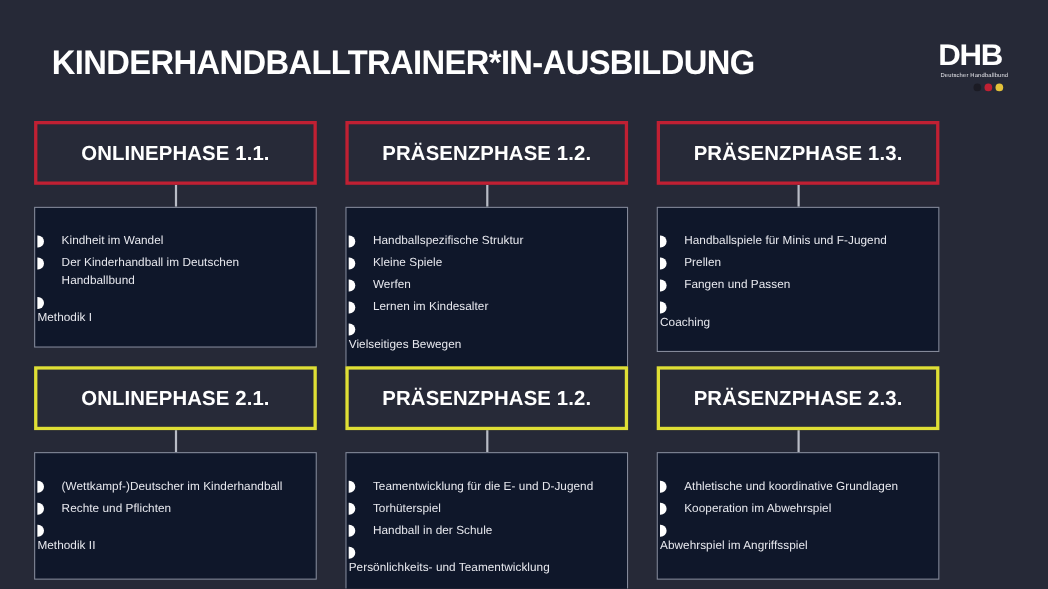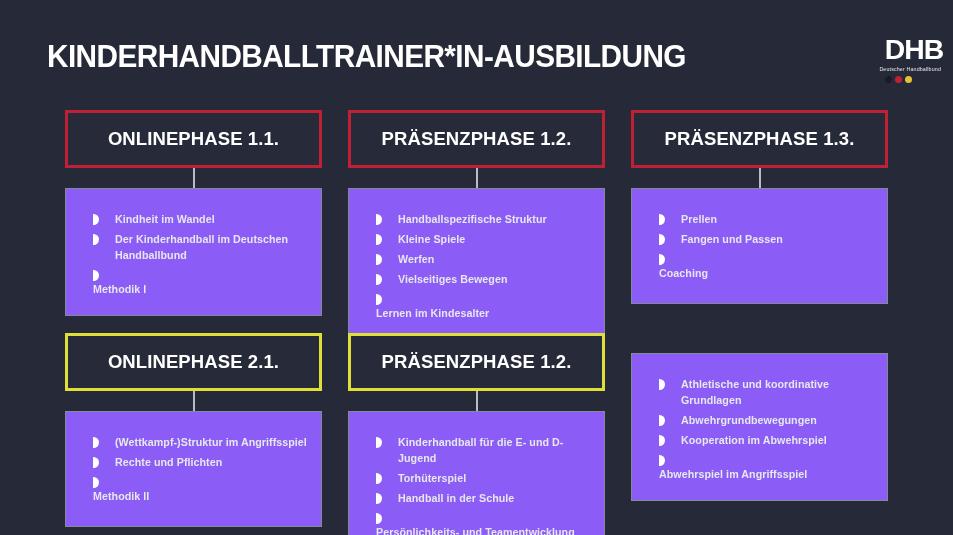--- a/index.html
+++ b/index.html
@@ -39,21 +39,21 @@
     white-space: nowrap;
   }
 
   
   .logo {
     position: absolute;
     right: 28px;
     top: 26px;
     width: 86px;
     height: 62px;
-    text-align: right;
+    text-align: left;
   }
   .logo-mark {
     font-size: 27px;
     font-weight: 700;
     letter-spacing: -1px;
     color: #ffffff;
     line-height: 29px;
     font-family: "Liberation Sans", sans-serif;
     transform: scaleX(1.05);
   }
@@ -85,21 +85,20 @@
     top: 92px;
     width: 953px;
     height: 443px;
   }
   .phase-row {
     position: absolute;
     left: 31px;
     width: 823px;
     display: flex;
     gap: 26px;
-    margin-left: 34px;
   }
   .phase-row.row-top { top: 18px; }
   .phase-row.row-bottom { top: 241px; }
 
   .phase-card {
     width: 279.6px;
     position: relative;
   }
 
   .card-header {
@@ -135,25 +134,24 @@
     margin-left: -1px;
     background: #b9bcc6;
     z-index: 1;
   }
 
   .card-body {
     margin-top: 20px;
     min-height: 116px;
     box-sizing: border-box;
     border: 1px solid #848999;
-    background: #8b5cf6;
-    padding: 22px 14px 18px 27px;
+    background: #0f172a;
+    padding: 22px 14px 18px 2px;
     position: relative;
     z-index: 2;
-    font-weight: bold;
   }
 
   .bullet-list {
     list-style: none;
     margin: 0;
     padding: 0;
   }
   .bullet-item {
     display: flex;
     align-items: flex-start;
@@ -233,36 +231,40 @@
             <li class="bullet-item">
               <span class="bullet-marker"></span>
               <span class="bullet-text">Kleine Spiele</span>
             </li>
             <li class="bullet-item">
               <span class="bullet-marker"></span>
               <span class="bullet-text">Werfen</span>
             </li>
             <li class="bullet-item">
               <span class="bullet-marker"></span>
+              <span class="bullet-text">Lernen im Kindesalter</span>
+            </li>
+            <li class="bullet-item">
+              <span class="bullet-marker"></span>
               <span class="bullet-text">Vielseitiges Bewegen</span>
             </li>
-            <li class="bullet-item">
-              <span class="bullet-marker"></span>
-              <span class="bullet-text">Lernen im Kindesalter</span>
-            </li>
           </ul>
         </div>
       </div>
       <div class="phase-card">
         <div class="card-header">
           <div class="card-header-label">PRÄSENZPHASE 1.3.</div>
         </div>
         <div class="card-connector"></div>
         <div class="card-body">
           <ul class="bullet-list">
+            <li class="bullet-item">
+              <span class="bullet-marker"></span>
+              <span class="bullet-text">Handballspiele für Minis und F-Jugend</span>
+            </li>
             <li class="bullet-item">
               <span class="bullet-marker"></span>
               <span class="bullet-text">Prellen</span>
             </li>
             <li class="bullet-item">
               <span class="bullet-marker"></span>
               <span class="bullet-text">Fangen und Passen</span>
             </li>
             <li class="bullet-item">
               <span class="bullet-marker"></span>
@@ -275,21 +277,21 @@
     <div class="phase-row row-bottom">
       <div class="phase-card accent-yellow">
         <div class="card-header">
           <div class="card-header-label">ONLINEPHASE 2.1.</div>
         </div>
         <div class="card-connector"></div>
         <div class="card-body">
           <ul class="bullet-list">
             <li class="bullet-item">
               <span class="bullet-marker"></span>
-              <span class="bullet-text">(Wettkampf-)Struktur im Angriffsspiel</span>
+              <span class="bullet-text">(Wettkampf-)Deutscher im Kinderhandball</span>
             </li>
             <li class="bullet-item">
               <span class="bullet-marker"></span>
               <span class="bullet-text">Rechte und Pflichten</span>
             </li>
             <li class="bullet-item">
               <span class="bullet-marker"></span>
               <span class="bullet-text">Methodik II</span>
             </li>
           </ul>
@@ -297,48 +299,47 @@
       </div>
       <div class="phase-card accent-yellow">
         <div class="card-header">
           <div class="card-header-label">PRÄSENZPHASE 1.2.</div>
         </div>
         <div class="card-connector"></div>
         <div class="card-body">
           <ul class="bullet-list">
             <li class="bullet-item">
               <span class="bullet-marker"></span>
-              <span class="bullet-text">Kinderhandball für die E- und D-Jugend</span>
+              <span class="bullet-text">Teamentwicklung für die E- und D-Jugend</span>
             </li>
             <li class="bullet-item">
               <span class="bullet-marker"></span>
               <span class="bullet-text">Torhüterspiel</span>
             </li>
             <li class="bullet-item">
               <span class="bullet-marker"></span>
               <span class="bullet-text">Handball in der Schule</span>
             </li>
             <li class="bullet-item">
               <span class="bullet-marker"></span>
               <span class="bullet-text">Persönlichkeits- und Teamentwicklung</span>
             </li>
           </ul>
         </div>
       </div>
       <div class="phase-card accent-yellow">
+        <div class="card-header">
+          <div class="card-header-label">PRÄSENZPHASE 2.3.</div>
+        </div>
         <div class="card-connector"></div>
         <div class="card-body">
           <ul class="bullet-list">
             <li class="bullet-item">
               <span class="bullet-marker"></span>
               <span class="bullet-text">Athletische und koordinative Grundlagen</span>
-            </li>
-            <li class="bullet-item">
-              <span class="bullet-marker"></span>
-              <span class="bullet-text">Abwehrgrundbewegungen</span>
             </li>
             <li class="bullet-item">
               <span class="bullet-marker"></span>
               <span class="bullet-text">Kooperation im Abwehrspiel</span>
             </li>
             <li class="bullet-item">
               <span class="bullet-marker"></span>
               <span class="bullet-text">Abwehrspiel im Angriffsspiel</span>
             </li>
           </ul>

